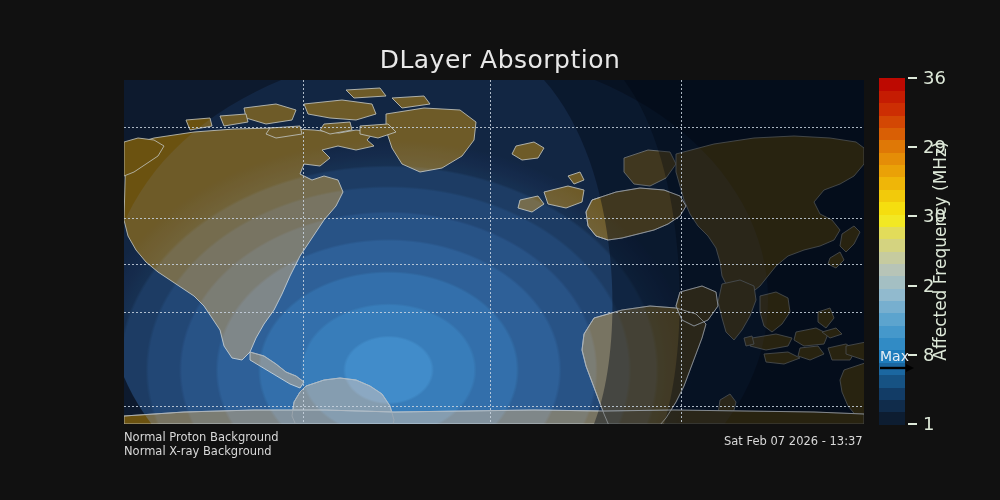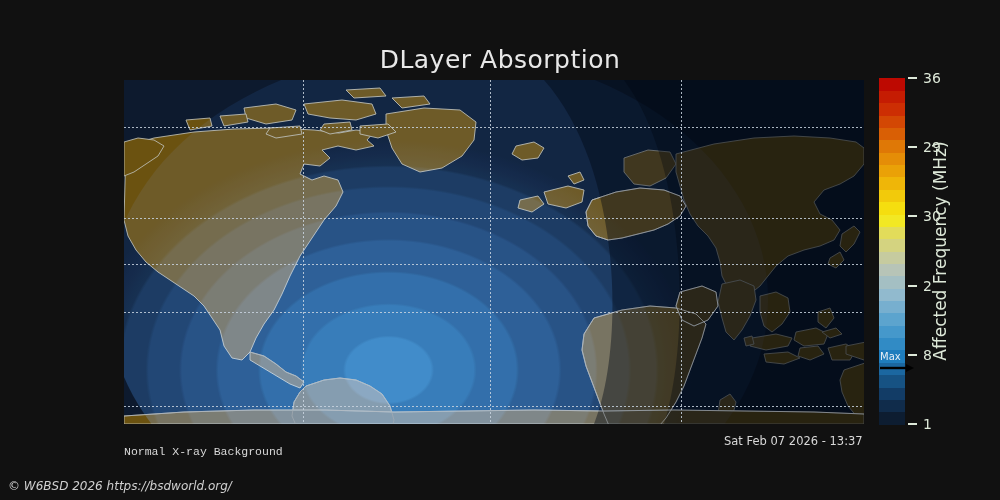--- a/index.html
+++ b/index.html
@@ -33,40 +33,40 @@
         background-image:linear-gradient(to right,#c9d4e0 0 2px,transparent 2px 4px);
         background-size:4px 1px;opacity:.85;}
 
   
   .cbar-wrap{position:absolute;left:879px;top:78px;width:26px;height:346px;}
   .cbar{position:absolute;left:0;top:0;width:26px;height:346px;}
   .cbar-seg{position:absolute;left:0;width:26px;}
   .cbar-ticks{position:absolute;left:26px;top:0;width:90px;height:346px;}
   .ctick{position:absolute;left:0;height:0;}
   .ctick i{position:absolute;left:3px;top:-1px;width:9px;height:2px;background:#dde8d8;display:block;}
-  .ctick span{position:absolute;left:18px;top:-10px;color:#dde8d8;font-size:14px;line-height:20px;}
+  .ctick span{position:absolute;left:18px;top:-10px;color:#dde8d8;font-size:18px;line-height:20px;}
   .cbar-label{
     position:absolute;left:925px;top:78px;height:346px;width:30px;
     color:#dde8d8;font-size:17px;
     display:flex;align-items:center;justify-content:center;
   }
   .cbar-label span{
     display:block;white-space:nowrap;
     transform:rotate(-90deg);transform-origin:center center;
   }
 
   
   .maxmark{position:absolute;left:879px;top:351px;width:40px;height:24px;}
-  .maxmark .mtxt{position:absolute;left:1px;top:0px;color:#e7eef5;font-size:10px;line-height:11px;}
+  .maxmark .mtxt{position:absolute;left:1px;top:0px;color:#e7eef5;font-size:14px;line-height:11px;}
   .maxmark .marrow{position:absolute;left:1px;top:13px;width:34px;height:8px;}
 
   
   .note{position:absolute;color:#d8d8d8;font-size:11.5px;line-height:15px;}
   .note-l1{left:124px;top:430px;}
-  .note-l2{left:124px;top:444px;font-family:Liberation Mono, monospace;}
+  .note-l2{left:124px;top:444px;}
   .stamp{position:absolute;left:724px;top:434px;color:#d8d8d8;font-size:11.5px;}
   .copy{position:absolute;left:8px;top:479px;color:#d0d0d0;font-size:12px;font-style:italic;}
 </style>
 </head>
 <body>
 
 <div id="root">
 
   <div class="title">DLayer Absorption</div>
 
@@ -288,17 +288,17 @@
   </div>
 
   <div class="maxmark" style="top: 350.709px;">
     <div class="mtxt">Max</div>
     <svg class="marrow" viewBox="0 0 34 8">
       <line x1="0" y1="4" x2="26" y2="4" stroke="#000000" stroke-width="2.4"></line>
       <polygon points="26,0 34,4 26,8" fill="#000000"></polygon>
     </svg>
   </div>
 
+  <div class="note note-l1">Normal Proton Background</div>
   <div class="note note-l2">Normal X-ray Background</div>
   <div class="stamp">Sat Feb 07 2026 - 13:37</div>
-  <div class="copy">© W6BSD 2026 https://bsdworld.org/</div>
 
 </div>
 
 </body></html>

